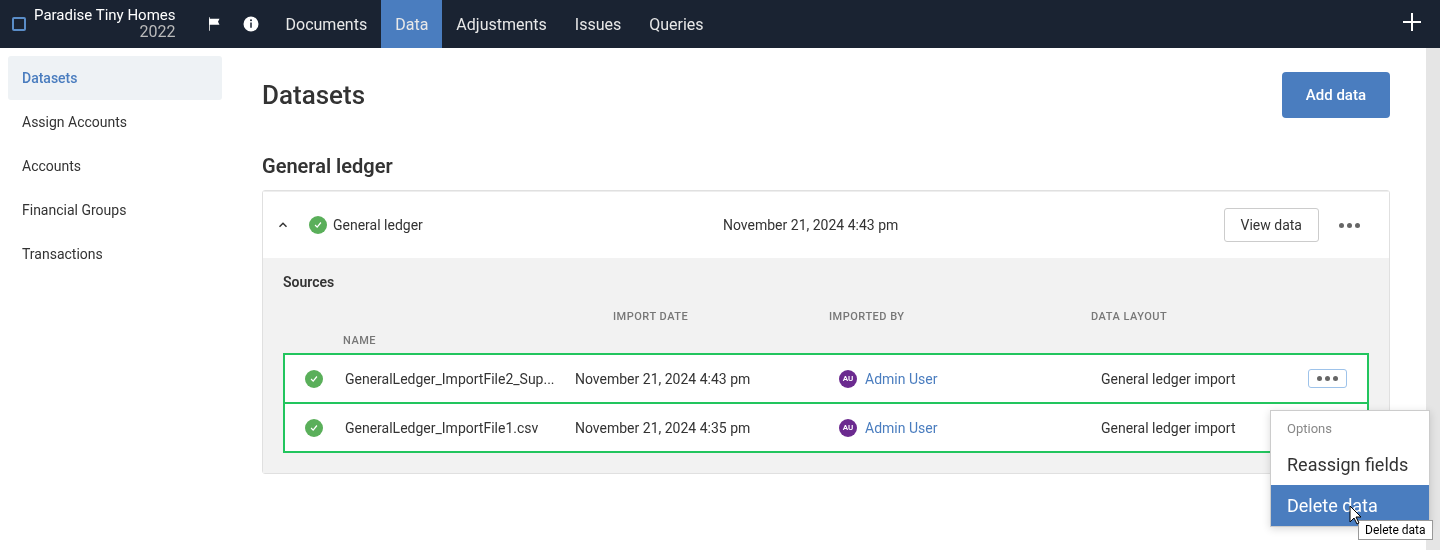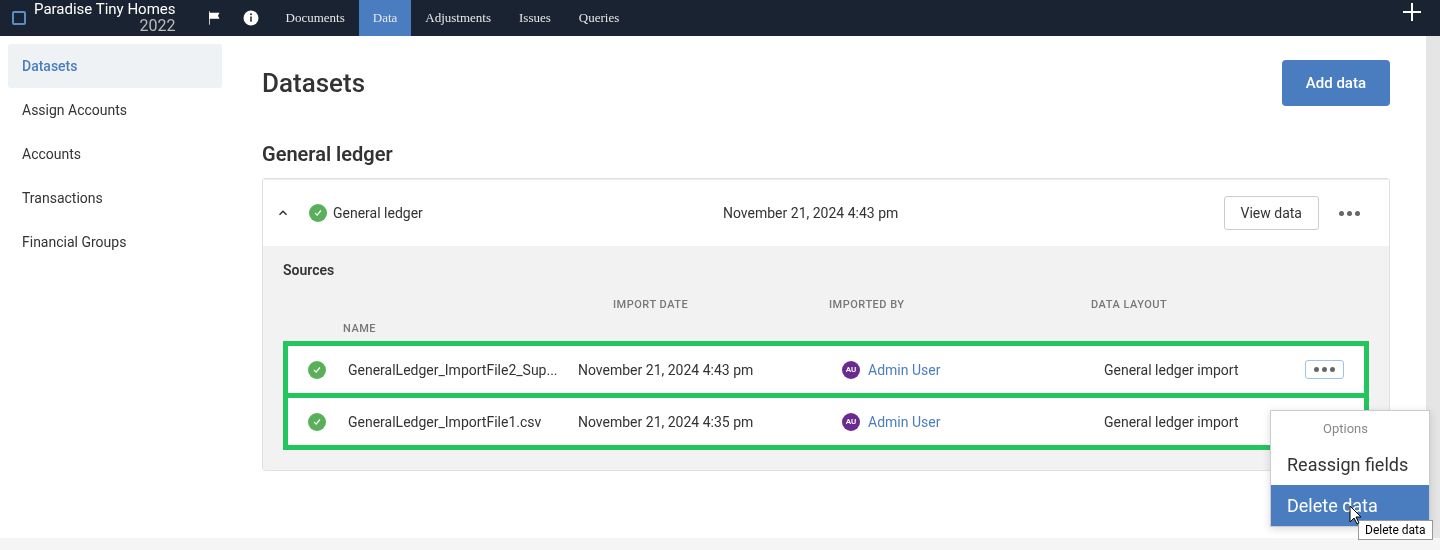--- a/index.html
+++ b/index.html
@@ -1,28 +1,28 @@
 <!DOCTYPE html>
 <html><head>
   <meta charset="utf-8">
   <style>
     * { margin: 0; padding: 0; box-sizing: border-box; font-family: -apple-system, BlinkMacSystemFont, "Segoe UI", Roboto, sans-serif; }
     body { width: 1440px; height: 550px; background: #f5f5f5; overflow: hidden; position: relative; }
 
     
-    .topbar { height: 36px; background: #1a2332; display: flex; color: #fff; }
+    .topbar { height: 48px; background: #1a2332; display: flex; align-items: center; color: #fff; }
     .brand { display: flex; align-items: center; padding: 0 12px; gap: 8px; position: relative; }
     .brand-box { width: 14px; height: 14px; border: 2px solid #5a8dc8; border-radius: 2px; }
     .brand-text { display: flex; flex-direction: column; align-items: flex-end; line-height: 1.1; }
     .brand-title { font-size: 15px; }
     .brand-year { font-size: 16px; color: #bbb; }
     .topbar-icons { display: flex; gap: 18px; padding: 0 12px 0 18px; align-items: center; }
     .flag-icon svg, .info-icon svg { display: block; }
     .nav { display: flex; height: 100%; }
-    .nav-item { display: flex; align-items: center; padding: 0 14px; font-size: 13px; color: #e8e8e8; cursor: pointer; font-family: Liberation Serif, serif; }
+    .nav-item { display: flex; align-items: center; padding: 0 14px; font-size: 16px; color: #e8e8e8; cursor: pointer; }
     .nav-item.active { background: #4a7dbf; }
     .topbar-right { margin-left: auto; padding: 0 16px; }
     .plus-icon { color: #fff; }
 
     
     .layout { display: flex; height: calc(100% - 48px); }
     .sidebar { width: 230px; background: #fff; padding: 8px; }
     .sidebar-item { padding: 14px 14px; font-size: 14px; color: #333; cursor: pointer; border-radius: 3px; }
     .sidebar-item.active { background: #eef2f5; color: #4a7dbf; font-weight: 500; }
 
@@ -50,35 +50,35 @@
     .more-btn.open { border: 1px solid #9ec3ea; }
 
     .sources-block { background: #f2f2f2; padding: 16px 20px 20px 20px; }
     .sources-title { font-size: 14px; font-weight: 600; color: #333; margin-bottom: 14px; }
     .src-header { display: flex; padding: 6px 20px; font-size: 11px; letter-spacing: 0.5px; color: #777; font-weight: 500; }
     .src-hc-name { width: 270px; margin-top: 24px; }
     .src-hc-date { width: 216px; }
     .src-hc-user { width: 262px; }
     .src-hc-layout { flex: 1; }
 
-    .src-row { display: flex; align-items: center; background: #fff; border: 5px solid #22c55e; padding: 14px 20px; font-size: 14px; color: #333; }
+    .src-row { display: flex; align-items: center; background: #fff; border: 2px solid #22c55e; padding: 14px 20px; font-size: 14px; color: #333; }
     .src-row + .src-row { border-top: none; }
     .src-status { width: 40px; display: flex; align-items: center; }
     .src-name { width: 230px; white-space: nowrap; overflow: hidden; text-overflow: ellipsis; }
     .src-date { width: 264px; }
     .src-user { width: 262px; display: flex; align-items: center; gap: 8px; }
     .avatar { width: 18px; height: 18px; border-radius: 50%; background: #6b2a8f; color: #fff; font-size: 8px; display: flex; align-items: center; justify-content: center; font-weight: 600; }
     .user-link { color: #4a7dbf; }
     .src-layout { flex: 1; }
 
     .check-badge { width: 18px; height: 18px; border-radius: 50%; background: #5aaf5a; display: flex; align-items: center; justify-content: center; }
 
     
     .dropdown { position: absolute; right: 10px; top: 410px; width: 160px; background: #fff; border: 1px solid #ccc; box-shadow: 0 2px 8px rgba(0,0,0,0.15); z-index: 10; }
-    .dropdown-title { padding: 10px 16px 8px; font-size: 13px; color: #888; margin-left: 36px; }
+    .dropdown-title { padding: 10px 16px 8px; font-size: 13px; color: #888; }
     .dropdown-item { padding: 10px 16px; font-size: 18px; color: #333; cursor: pointer; }
     .dropdown-item.hover { background: #4a7dbf; color: #fff; }
 
     
     .cursor { position: absolute; left: 1344px; top: 504px; z-index: 30; pointer-events: none; }
     .tooltip { position: absolute; left: 1358px; top: 520px; background: #fff; border: 1px solid #999; padding: 2px 6px; font-size: 12px; z-index: 25; white-space: nowrap; }
 
     .dots { display: flex; gap: 3px; }
     .dot { width: 5px; height: 5px; border-radius: 50%; background: #666; }
   </style>
@@ -121,22 +121,22 @@
         </svg>
     </span>
   </div>
 </div>
 
 <div class="layout">
   <div class="sidebar">
     <div class="sidebar-item active">Datasets</div>
     <div class="sidebar-item">Assign Accounts</div>
     <div class="sidebar-item">Accounts</div>
+    <div class="sidebar-item">Financial Groups</div>
     <div class="sidebar-item">Transactions</div>
-    <div class="sidebar-item">Financial Groups</div>
   </div>
 
   <div class="main">
     <div class="main-header">
       <h1 class="main-title">Datasets</h1>
       <button class="add-btn">Add data</button>
     </div>
 
     <h2 class="section-title">General ledger</h2>
 

